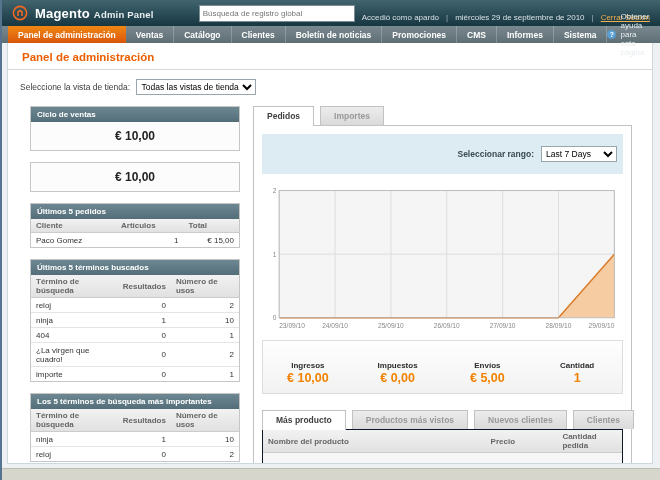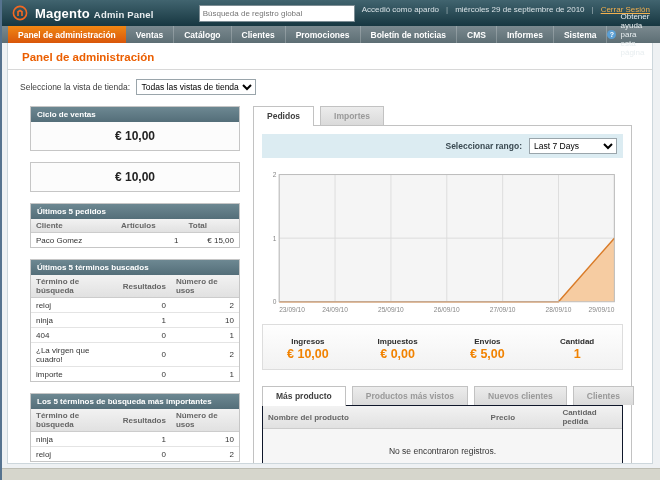--- a/index.html
+++ b/index.html
@@ -5,21 +5,21 @@
   html,body{margin:0;padding:0;background:#b9b9af;}
   .viewport{position:relative;width:660px;height:480px;background:#eef1f3;overflow:hidden;
             font-family:"Liberation Sans",sans-serif;font-size:9px;color:#333;}
   .edge-strip{position:absolute;left:0;top:0;bottom:0;width:2px;background:#56738f;z-index:20;}
 
   
   .hdr{height:26px;background:linear-gradient(#41646f,#173741);display:flex;align-items:center;
        padding:0 10px 0 12px;gap:7px;}
   .brand{color:#fff;font-size:13px;font-weight:bold;letter-spacing:.2px;}
   .brand .suffix{font-size:9.5px;margin-left:4px;color:#e8edef;}
-  .hdr-right{margin-left:auto;display:flex;align-items:flex-start;gap:7px;color:#d9e2e6;font-size:8px;}
+  .hdr-right{margin-left:auto;display:flex;align-items:flex-end;gap:7px;color:#d9e2e6;font-size:8px;}
   .search-input{width:148px;height:13px;border:1px solid #7d8d94;font-size:8px;padding:1px 3px;
                 font-family:"Liberation Sans",sans-serif;color:#444;}
   .logout-link{color:#f2b04e;text-decoration:underline;cursor:pointer;}
   .sep{color:#9fb0b6;}
 
   
   .nav{height:17px;background:linear-gradient(#7a898f,#5d6e74);display:flex;align-items:stretch;padding:0 0 0 8px;}
   .nav ul{display:flex;margin:0;padding:0;list-style:none;}
   .nav li{display:flex;align-items:center;padding:0 10px;color:#fff;font-size:8.5px;font-weight:bold;
           border-right:1px solid rgba(255,255,255,.22);cursor:pointer;white-space:nowrap;}
@@ -52,29 +52,29 @@
   tr:last-child td{border-bottom:none;margin-left:35px;}
   .num{text-align:right;}
 
   
   .tabs{display:flex;gap:6px;position:relative;z-index:2;}
   .tab{font-size:8.5px;font-weight:bold;padding:4px 13px;border:1px solid #c2c2c2;border-bottom:none;
        background:linear-gradient(#ececec,#dadada);color:#999;cursor:pointer;white-space:nowrap;}
   .tab.active{background:#fff;color:#3e3e3e;margin-bottom:-1px;padding-bottom:5px;}
   .panel{border:1px solid #c2c2c2;background:#fff;padding:8px 8px 10px;}
 
-  .range-bar{background:#dcecf2;padding:4px 6px;display:flex;justify-content:flex-end;align-items:center;
+  .range-bar{background:#dcecf2;padding:12px 6px;display:flex;justify-content:flex-end;align-items:center;
              gap:3px;font-size:8.5px;font-weight:bold;color:#3a4a52;}
-  .range-bar select{width:88px;}
+  .range-bar select{width:76px;}
 
   .chart-wrap{padding:8px 2px 0;}
   .chart-wrap svg{display:block;width:100%;height:auto;}
 
   .stats{display:flex;border:1px solid #ddd;background:linear-gradient(#fefefe,#f2f2f2);
-         margin:8px 0 16px;padding:12px 0 8px;}
+         margin:8px 0 16px;padding:20px 0 8px;}
   .stat{flex:1;text-align:center;}
   .stat .lb{font-size:8px;font-weight:bold;color:#2c2c2c;}
   .stat .vl{font-size:12.5px;font-weight:bold;color:#f18200;margin-top:1px;}
 
   .grid-panel{border:1px solid #0f172a;background:#fafafa;position:relative;z-index:1;}
   .empty-cell{text-align:center;padding:17px 0 20px;font-size:8.5px;color:#333;background:#f6f6f6;border:none;}
 
   .footer-strip{position:absolute;left:0;right:0;bottom:0;height:11px;background:#d6d6cc;border-top:1px solid #bdbdb3;}
 </style>
 </head>
@@ -102,22 +102,22 @@
       <span class="logout-link">Cerrar Sesión</span>
     </div>
   </div>
 
   <div class="nav">
     <ul id="nav-list">
         <li class="active">Panel de administración</li>
         <li>Ventas</li>
         <li>Catálogo</li>
         <li>Clientes</li>
+        <li>Boletín de noticias</li>
         <li>Promociones</li>
-        <li>Boletín de noticias</li>
         <li>CMS</li>
         <li>Informes</li>
         <li>Sistema</li>
       </ul>
     <div class="nav-help">
       <span class="help-ic">?</span>
       <span>Obtener ayuda para esta página</span>
     </div>
   </div>
 

